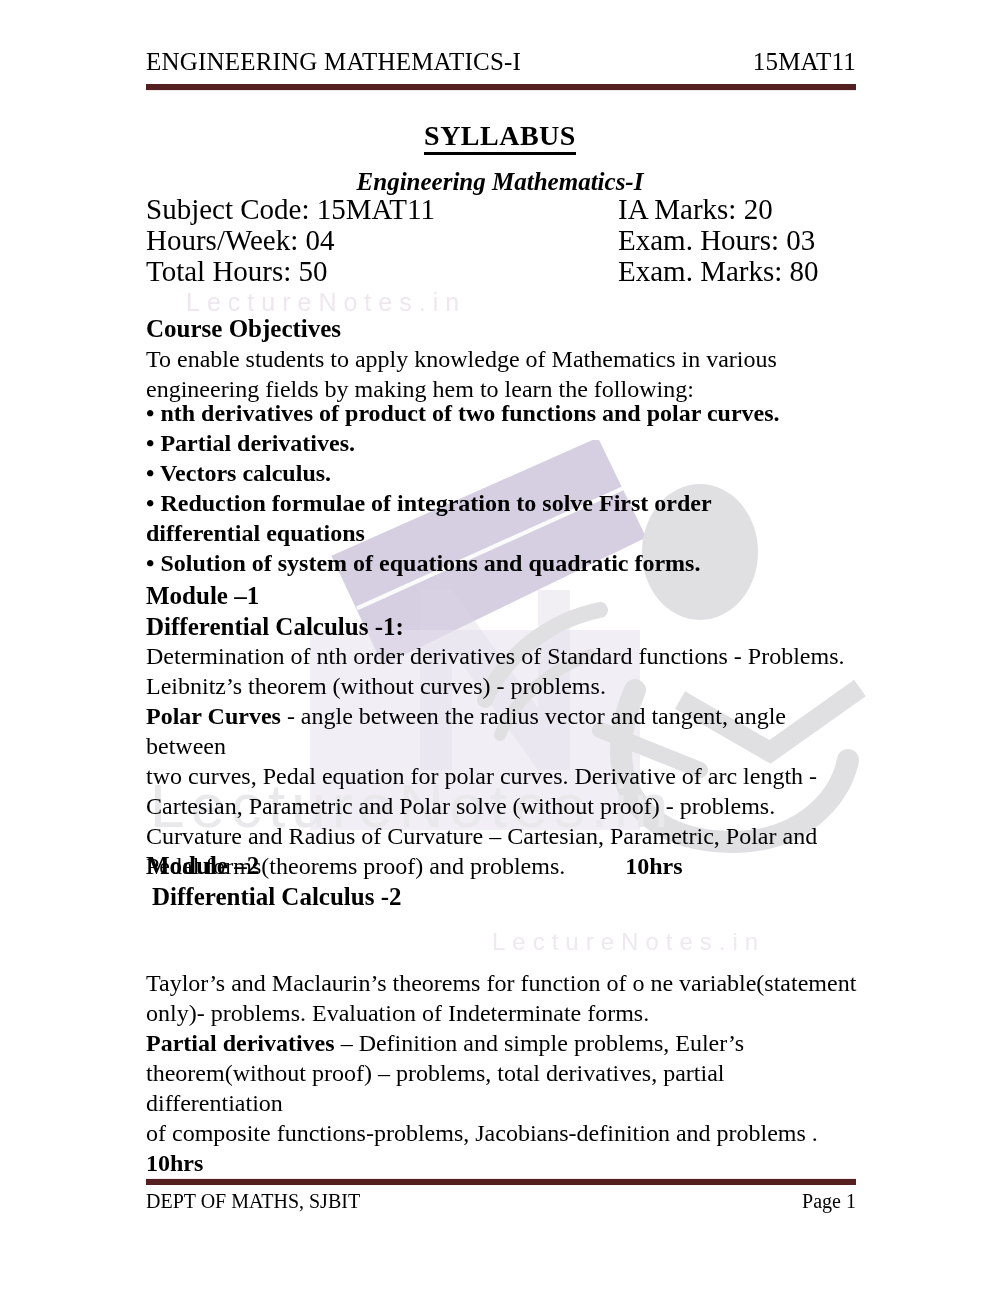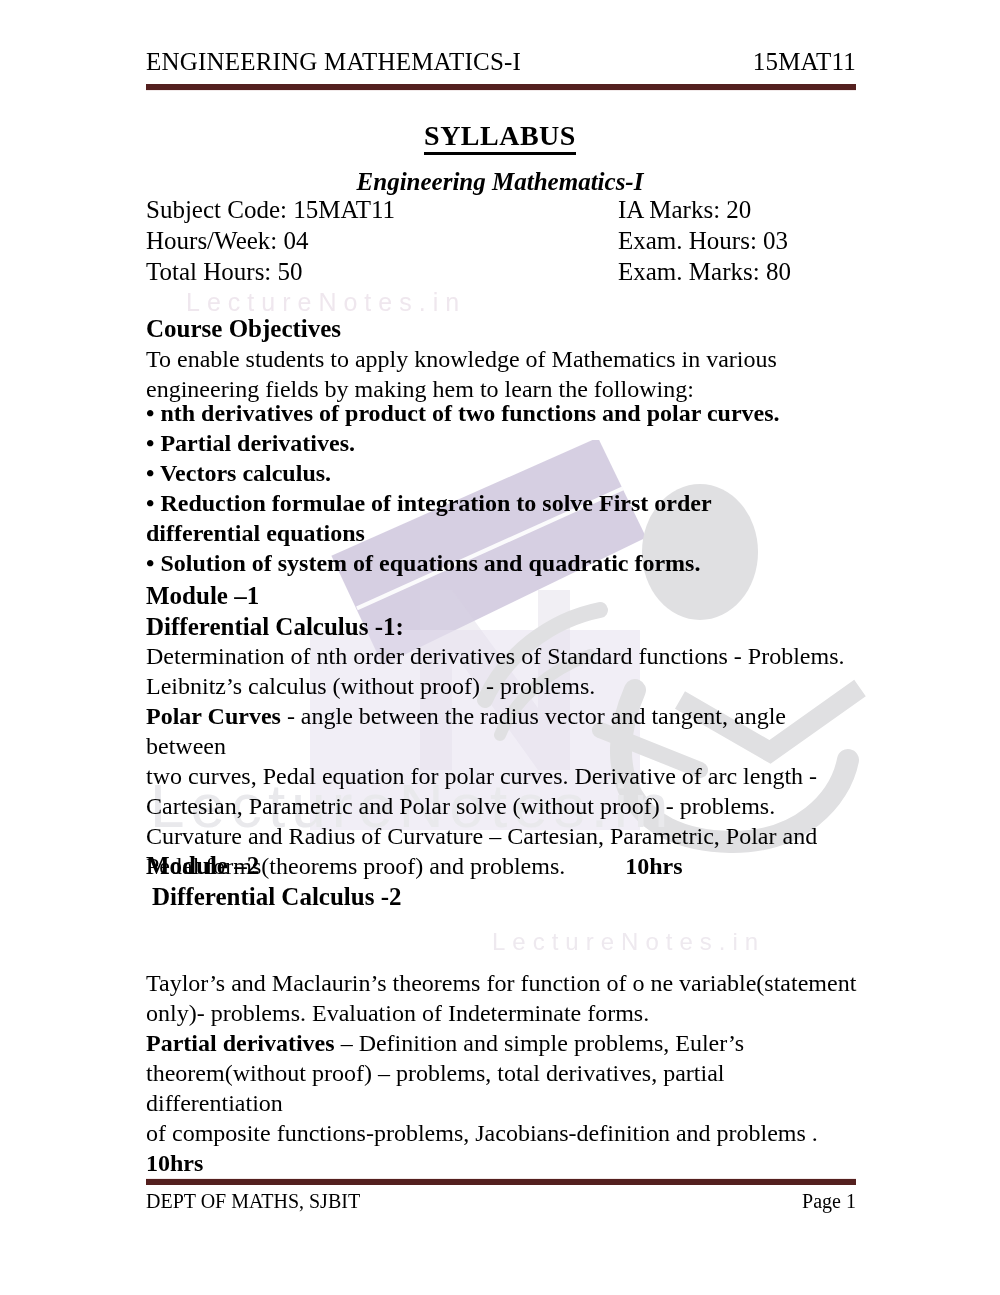--- a/index.html
+++ b/index.html
@@ -114,21 +114,21 @@
   }
 
   .meta {
     position: absolute;
     left: 146px;
     top: 194px;
     width: 712px;
   }
   .meta-row {
     display: flex;
-    font-size: 25px;
+    font-size: 29px;
     line-height: 31px;
   }
   .meta-left { width: 472px; }
   .meta-right { flex: 1; }
 
   .sec-head {
     position: absolute;
     font-size: 25px;
     font-weight: bold;
     left: 146px;
@@ -272,21 +272,21 @@
       <li>• Reduction formulae of integration to solve  First order</li>
       <li class="cont-ind">differential equations</li>
       <li class="bullet-ind">• Solution of system of equations and quadratic forms.</li>
     </ul>
 
     <div class="sec-head" id="module1-heading">Module –1</div>
     <div class="sec-head" id="module1-subheading">Differential Calculus -1:</div>
 
     <div class="para" id="module1-body">
       <div>Determination of nth order derivatives of Standard functions - Problems.</div>
-      <div>Leibnitz’s calculus (without proof) - problems.</div>
+      <div>Leibnitz’s theorem (without curves) - problems.</div>
       <div><span class="bold">Polar Curves</span><span> - angle between the radius vector and tangent,  angle between</span></div>
       <div>two  curves, Pedal equation for polar curves. Derivative of arc length -</div>
       <div>Cartesian, Parametric and Polar solve (without proof) - problems.</div>
       <div>Curvature  and Radius of Curvature – Cartesian, Parametric, Polar  and</div>
       <div><span>Pedal  forms(theorems proof)   and problems.</span><span class="hrs-gap"></span><span class="bold">10hrs</span></div>
     </div>
 
     <div class="sec-head" id="module2-heading">Module –2</div>
     <div class="sec-head" id="module2-subheading">Differential Calculus -2</div>
 

